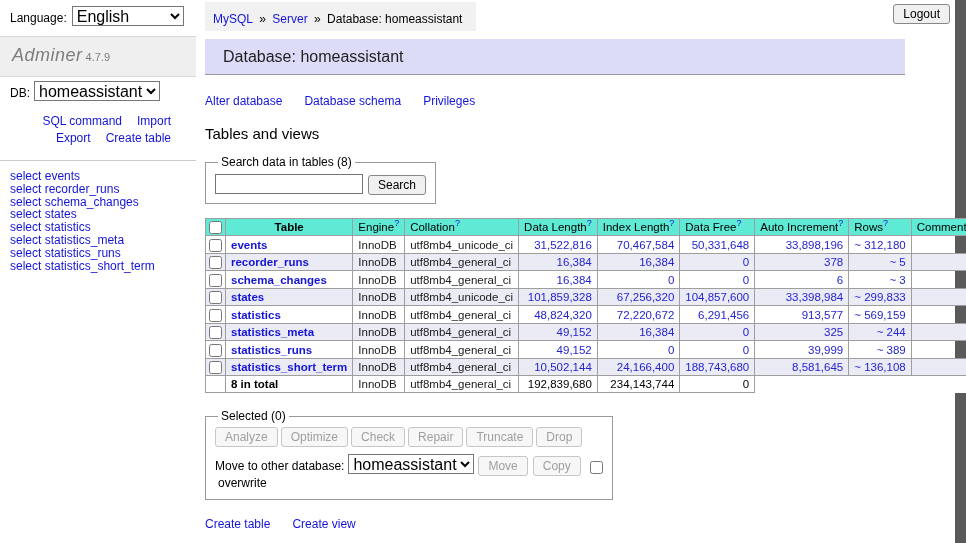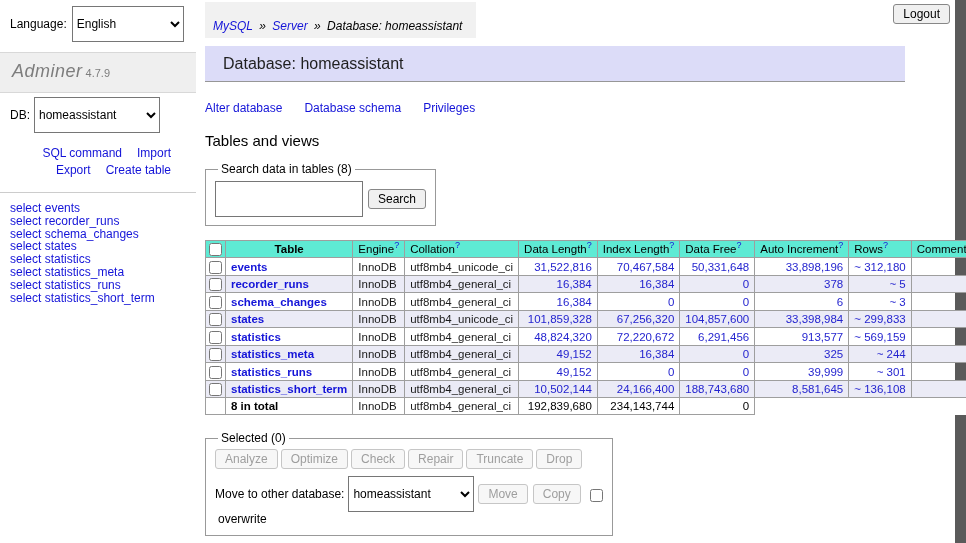--- a/index.html
+++ b/index.html
@@ -1,19 +1,19 @@
 <!DOCTYPE html>
 <html><head>
 <meta charset="utf-8">
 <style>
   * { margin:0; padding:0; box-sizing:border-box; }
   html, body { width:966px; height:543px; overflow:hidden; background:#fff;
     font-family:"Liberation Sans","DejaVu Sans",sans-serif; font-size:12px; color:#000; position:relative; }
   a { color:#1414d8; text-decoration:none; cursor:pointer; }
-  select, input[type=text] { font-family:inherit; font-size:12px; border:1px solid #767676; background:#fff; height:36px; }
+  select, input[type=text] { font-family:inherit; font-size:16px; border:1px solid #767676; background:#fff; height:20px; }
   button { font-family:inherit; font-size:12px; background:#f0f0f0; border:1px solid #878787; border-radius:3px; padding:2px 9px; color:#000; cursor:pointer; }
   button.btn-disabled { color:#9e9e9e; background:#f7f7f7; border-color:#c6c6c6; cursor:default; }
 
   #scrollbar { position:absolute; right:0; top:0; width:11px; height:543px; background:#5a5a5a; }
   #logout-btn { position:absolute; top:4px; right:16px;text-align:right; }
 
   
   #sidebar { position:absolute; left:0; top:0; width:196px; }
   .lang-row { padding:6px 8px 8px 10px; }
   .lang-row label { margin-right:5px; }
@@ -24,21 +24,21 @@
   .db-row { padding:4px 8px 0 10px; }
   .db-row select { width:126px; margin-left:4px; }
   .actions { padding:12px 10px 13px 10px; line-height:17px;text-align:right; }
   .actions a { margin-right:15px; white-space:nowrap; }
   #sidebar hr { border:none; border-top:1px solid #ccc; }
   .table-links { padding:9px 10px; }
   .table-links .tlink { line-height:12.8px; white-space:nowrap; }
 
   
   #main { position:absolute; left:205px; top:0; width:700px; }
-  #breadcrumb { display:inline-block; background:#f1f1f1; padding:17px 14px 5px 8px; margin-top:2px;font-style:italic; }
+  #breadcrumb { display:inline-block; background:#f1f1f1; padding:10px 14px 5px 8px; margin-top:2px; }
   #breadcrumb .sep { color:#000; margin:0 3px; }
   #title-band { margin-top:8px; background:#dcdcf8; border-bottom:1px solid #979797; height:36px; line-height:36px; padding-left:18px; font-size:16px; color:#1f1f1f; }
   .nav-links { margin-top:19px; }
   .nav-links a, .nav-links2 a { margin-right:22px; }
   h3.section-title { font-size:15px; font-weight:normal; margin-top:17px; color:#000; }
   #search-fs { display:inline-block; border:1px solid #999; padding:5px 9px 8px 9px; margin-top:13px; }
   #search-fs legend, #selected-fs legend { padding:0 3px; margin-left:3px;margin-top:8px; }
   #search-input { width:148px; padding:2px 4px; }
   #search-btn { margin-left:5px; }
 
@@ -200,21 +200,21 @@
         </tr>
         <tr>
           <td class="cb"><input type="checkbox" style=""></td>
           <td class="name"><a>statistics_runs</a></td>
           <td class="txt">InnoDB</td>
           <td class="txt">utf8mb4_general_ci</td>
           <td class="num">49,152</td>
           <td class="num">0</td>
           <td class="num">0</td>
           <td class="num">39,999</td>
-          <td class="num"><a>~ 301</a></td>
+          <td class="num"><a>~ 389</a></td>
           <td class="txt"></td>
         </tr>
         <tr>
           <td class="cb"><input type="checkbox" style=""></td>
           <td class="name"><a>statistics_short_term</a></td>
           <td class="txt">InnoDB</td>
           <td class="txt">utf8mb4_general_ci</td>
           <td class="num">10,502,144</td>
           <td class="num">24,166,400</td>
           <td class="num">188,743,680</td>

